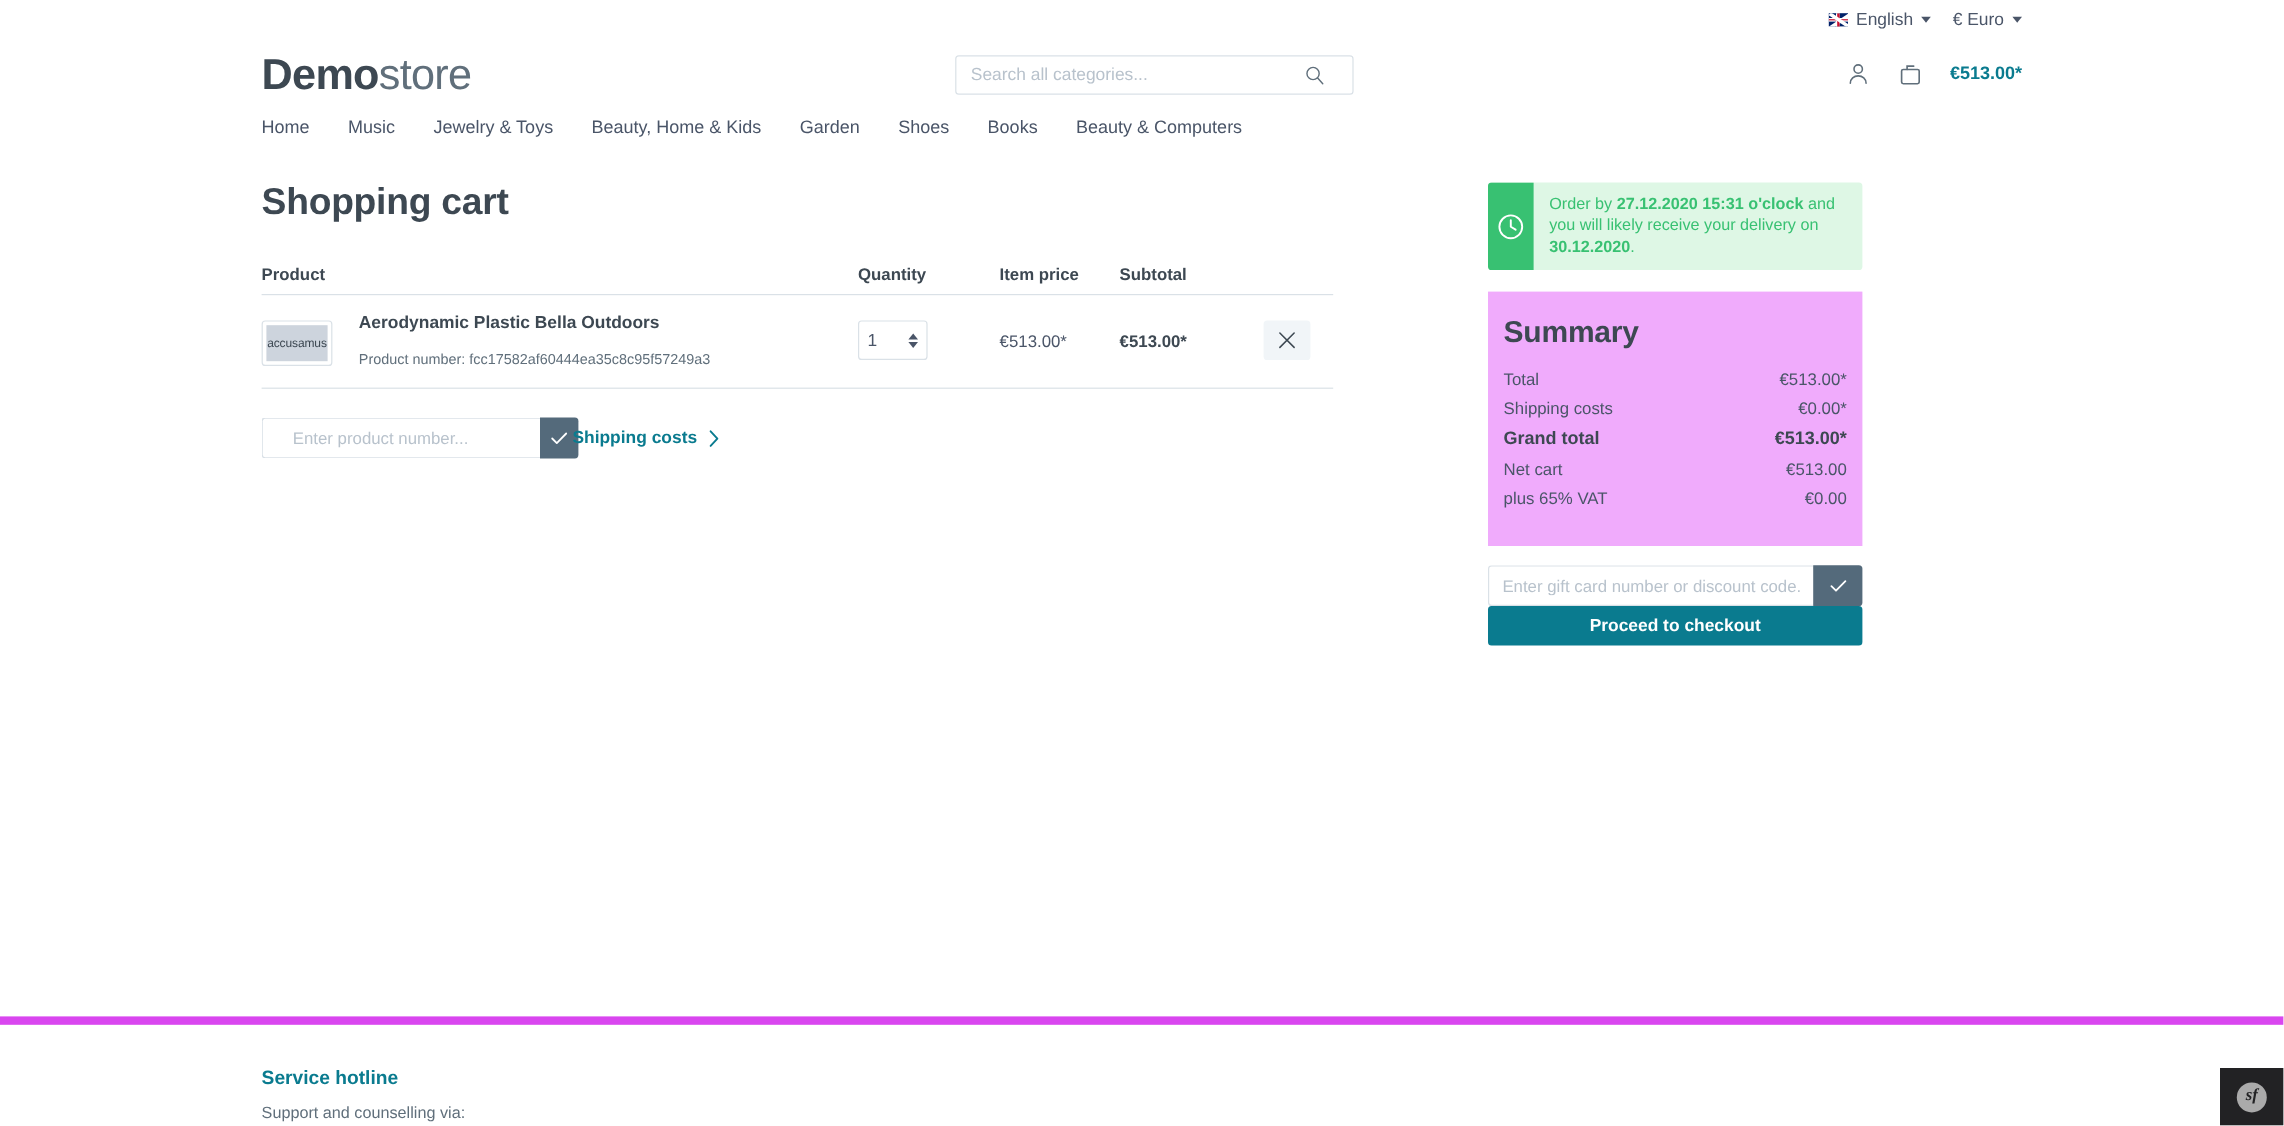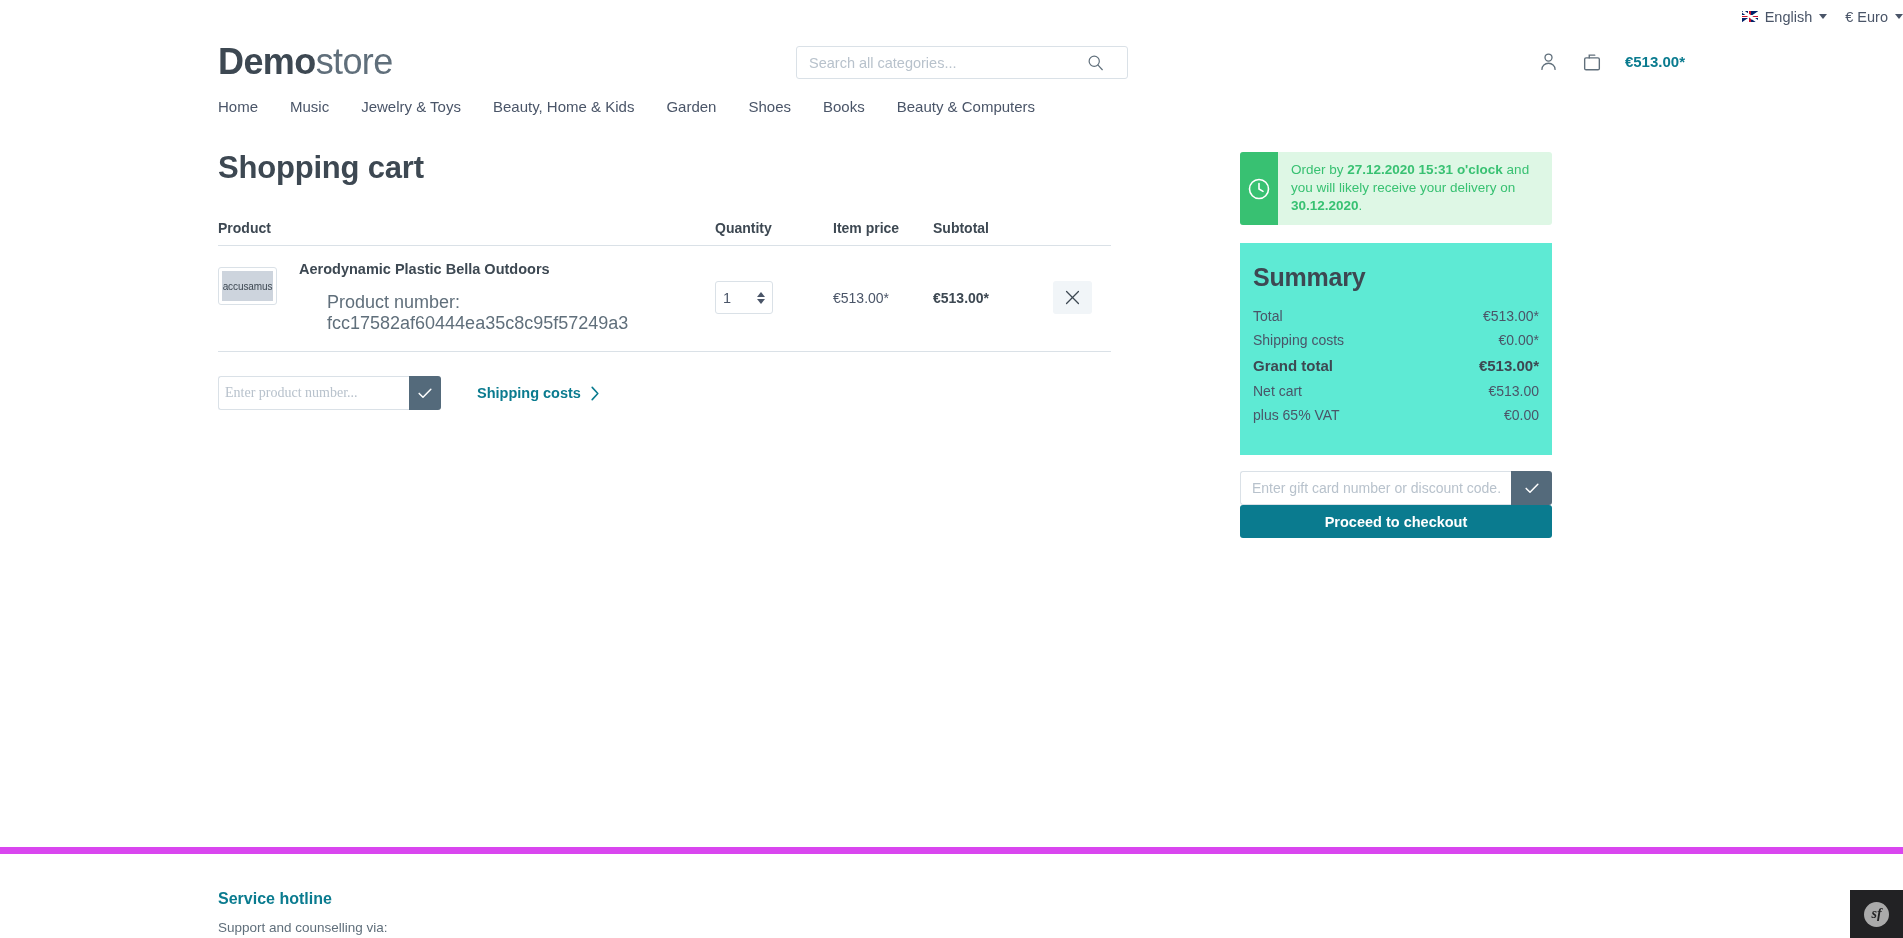--- a/index.html
+++ b/index.html
@@ -13,20 +13,21 @@
     overflow: hidden;
     position: relative;
   }
 
   
   .topbar {
     height: 33px;
     display: flex;
     justify-content: flex-end;
     align-items: center;
+    padding-right: 218px;
     gap: 18px;
     font-size: 14.5px;
     color: #4a5568;
   }
   .topbar-item {
     display: flex;
     align-items: center;
     gap: 7px;
     cursor: pointer;
     white-space: nowrap;
@@ -222,23 +223,22 @@
     letter-spacing: -0.1px;
   }
   .prod-name {
     font-size: 14.5px;
     font-weight: 700;
     color: #3d4852;
     margin-bottom: 15px;
     cursor: pointer;
   }
   .prod-number {
-    font-size: 18px;
+    font-size: 12px;
     color: #606f7b;
-    margin-left: 28px;
   }
 
   .qty-select {
     width: 58px; height: 33px;
     border: 1px solid #dae1e7;
     border-radius: 3px;
     background: #fff;
     display: flex;
     align-items: center;
     padding: 0 7px;
@@ -283,23 +283,23 @@
   .input-group {
     display: flex;
     width: 207px;
     height: 34px;
   }
   .input-group input {
     flex: 1;
     border: 1px solid #dae1e7;
     border-right: none;
     border-radius: 3px 0 0 3px;
-    padding: 0 6px;
+    padding: 0 25px;
     font-size: 14px;
-    font-family: Liberation Serif, serif;
+    font-family: Liberation Sans, sans-serif;
     color: #1d4ed8;
     outline: none;
   }
   .input-group input::placeholder { color: #b8c2cc; }
   .ig-btn {
     width: 41px;
     background: #546a7b;
     border: none;
     border-radius: 0 3px 3px 0;
     display: flex; align-items: center; justify-content: center;
@@ -334,21 +334,21 @@
   }
   .notice-body {
     padding: 9px 12px 9px 13px;
     font-size: 13.5px;
     line-height: 1.32;
     color: #38c172;
   }
   .notice-body b { font-weight: 700; }
 
   .summary {
-    background: #5eead4;
+    background: #f0abfc;
     padding: 20px 13px 28px 13px;
     margin-top: 18px;
   }
   .summary h2 {
     margin: 0 0 12px 0;
     font-size: 25px;
     font-weight: 700;
     color: #3d4852;
     letter-spacing: -0.2px;
   }

